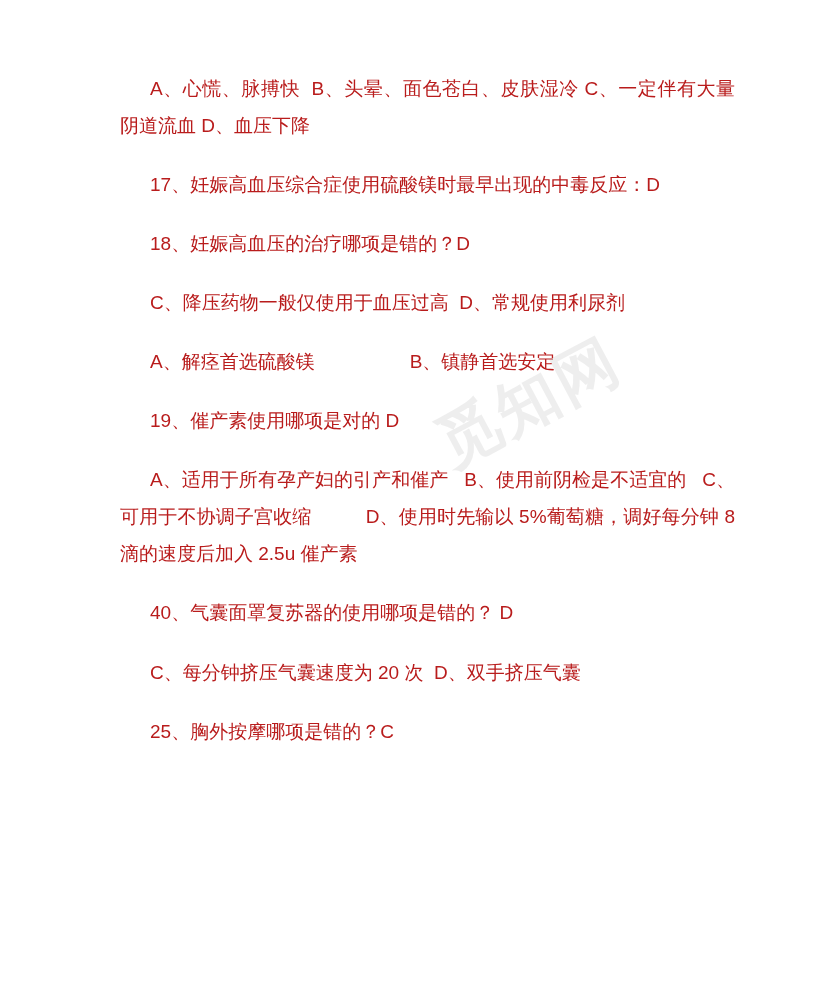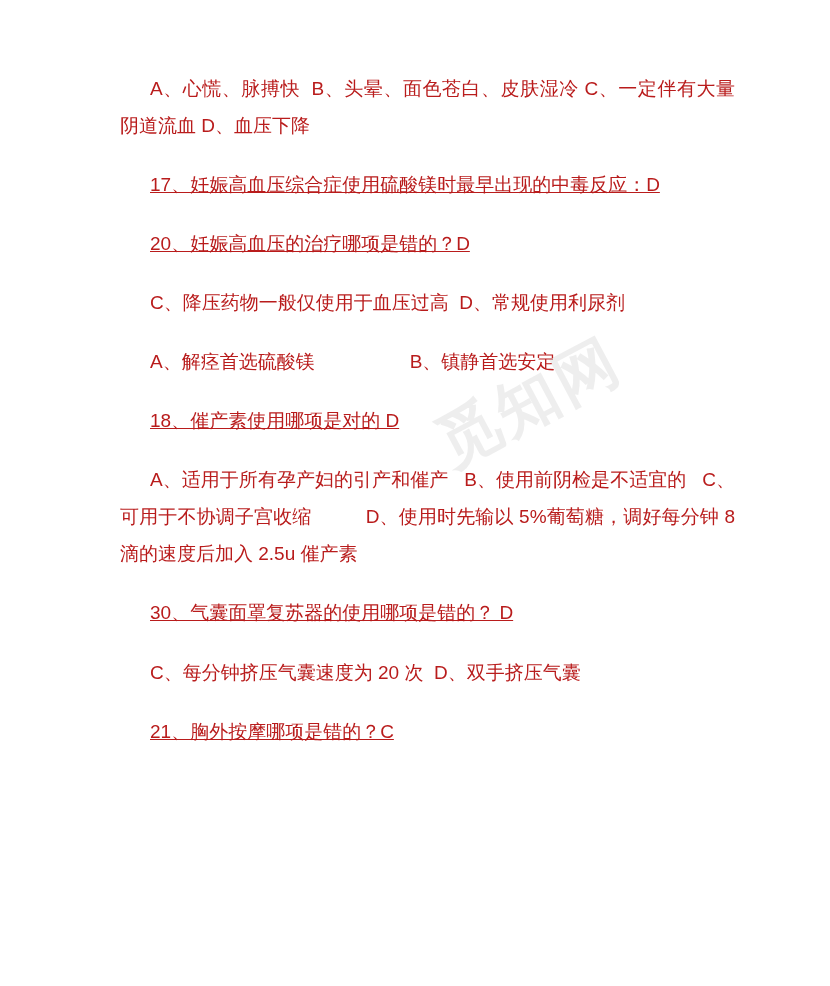--- a/index.html
+++ b/index.html
@@ -44,45 +44,44 @@
     text-align: justify;
     color: #b91c1c;
     white-space: pre-wrap;
     word-break: break-word;
   }
   .para.indent {
     text-indent: 30px;
   }
   .para.q {
     text-indent: 30px;
-    text-decoration: underline;
   }
 </style>
 </head>
 <body>
 
 <div class="page">
 
   <div class="watermark">觅知网</div>
 
   <p class="para indent">A、心慌、脉搏快  B、头晕、面色苍白、皮肤湿冷 C、一定伴有大量阴道流血 D、血压下降</p>
 
   <p class="para q">17、妊娠高血压综合症使用硫酸镁时最早出现的中毒反应：D</p>
 
 
-  <p class="para q">20、妊娠高血压的治疗哪项是错的？D</p>
+  <p class="para q">18、妊娠高血压的治疗哪项是错的？D</p>
 
   <p class="para indent">C、降压药物一般仅使用于血压过高  D、常规使用利尿剂</p>
 
   <p class="para indent">A、解痉首选硫酸镁                  B、镇静首选安定</p>
 
-  <p class="para q">18、催产素使用哪项是对的 D</p>
+  <p class="para q">19、催产素使用哪项是对的 D</p>
 
   <p class="para indent">A、适用于所有孕产妇的引产和催产   B、使用前阴检是不适宜的   C、可用于不协调子宫收缩          D、使用时先输以 5%葡萄糖，调好每分钟 8 滴的速度后加入 2.5u 催产素</p>
 
-  <p class="para q">30、气囊面罩复苏器的使用哪项是错的？ D</p>
+  <p class="para q">40、气囊面罩复苏器的使用哪项是错的？ D</p>
 
 
   <p class="para indent">C、每分钟挤压气囊速度为 20 次  D、双手挤压气囊</p>
 
-  <p class="para q">21、胸外按摩哪项是错的？C</p>
+  <p class="para q">25、胸外按摩哪项是错的？C</p>
 
 </div>
 
 </body></html>

